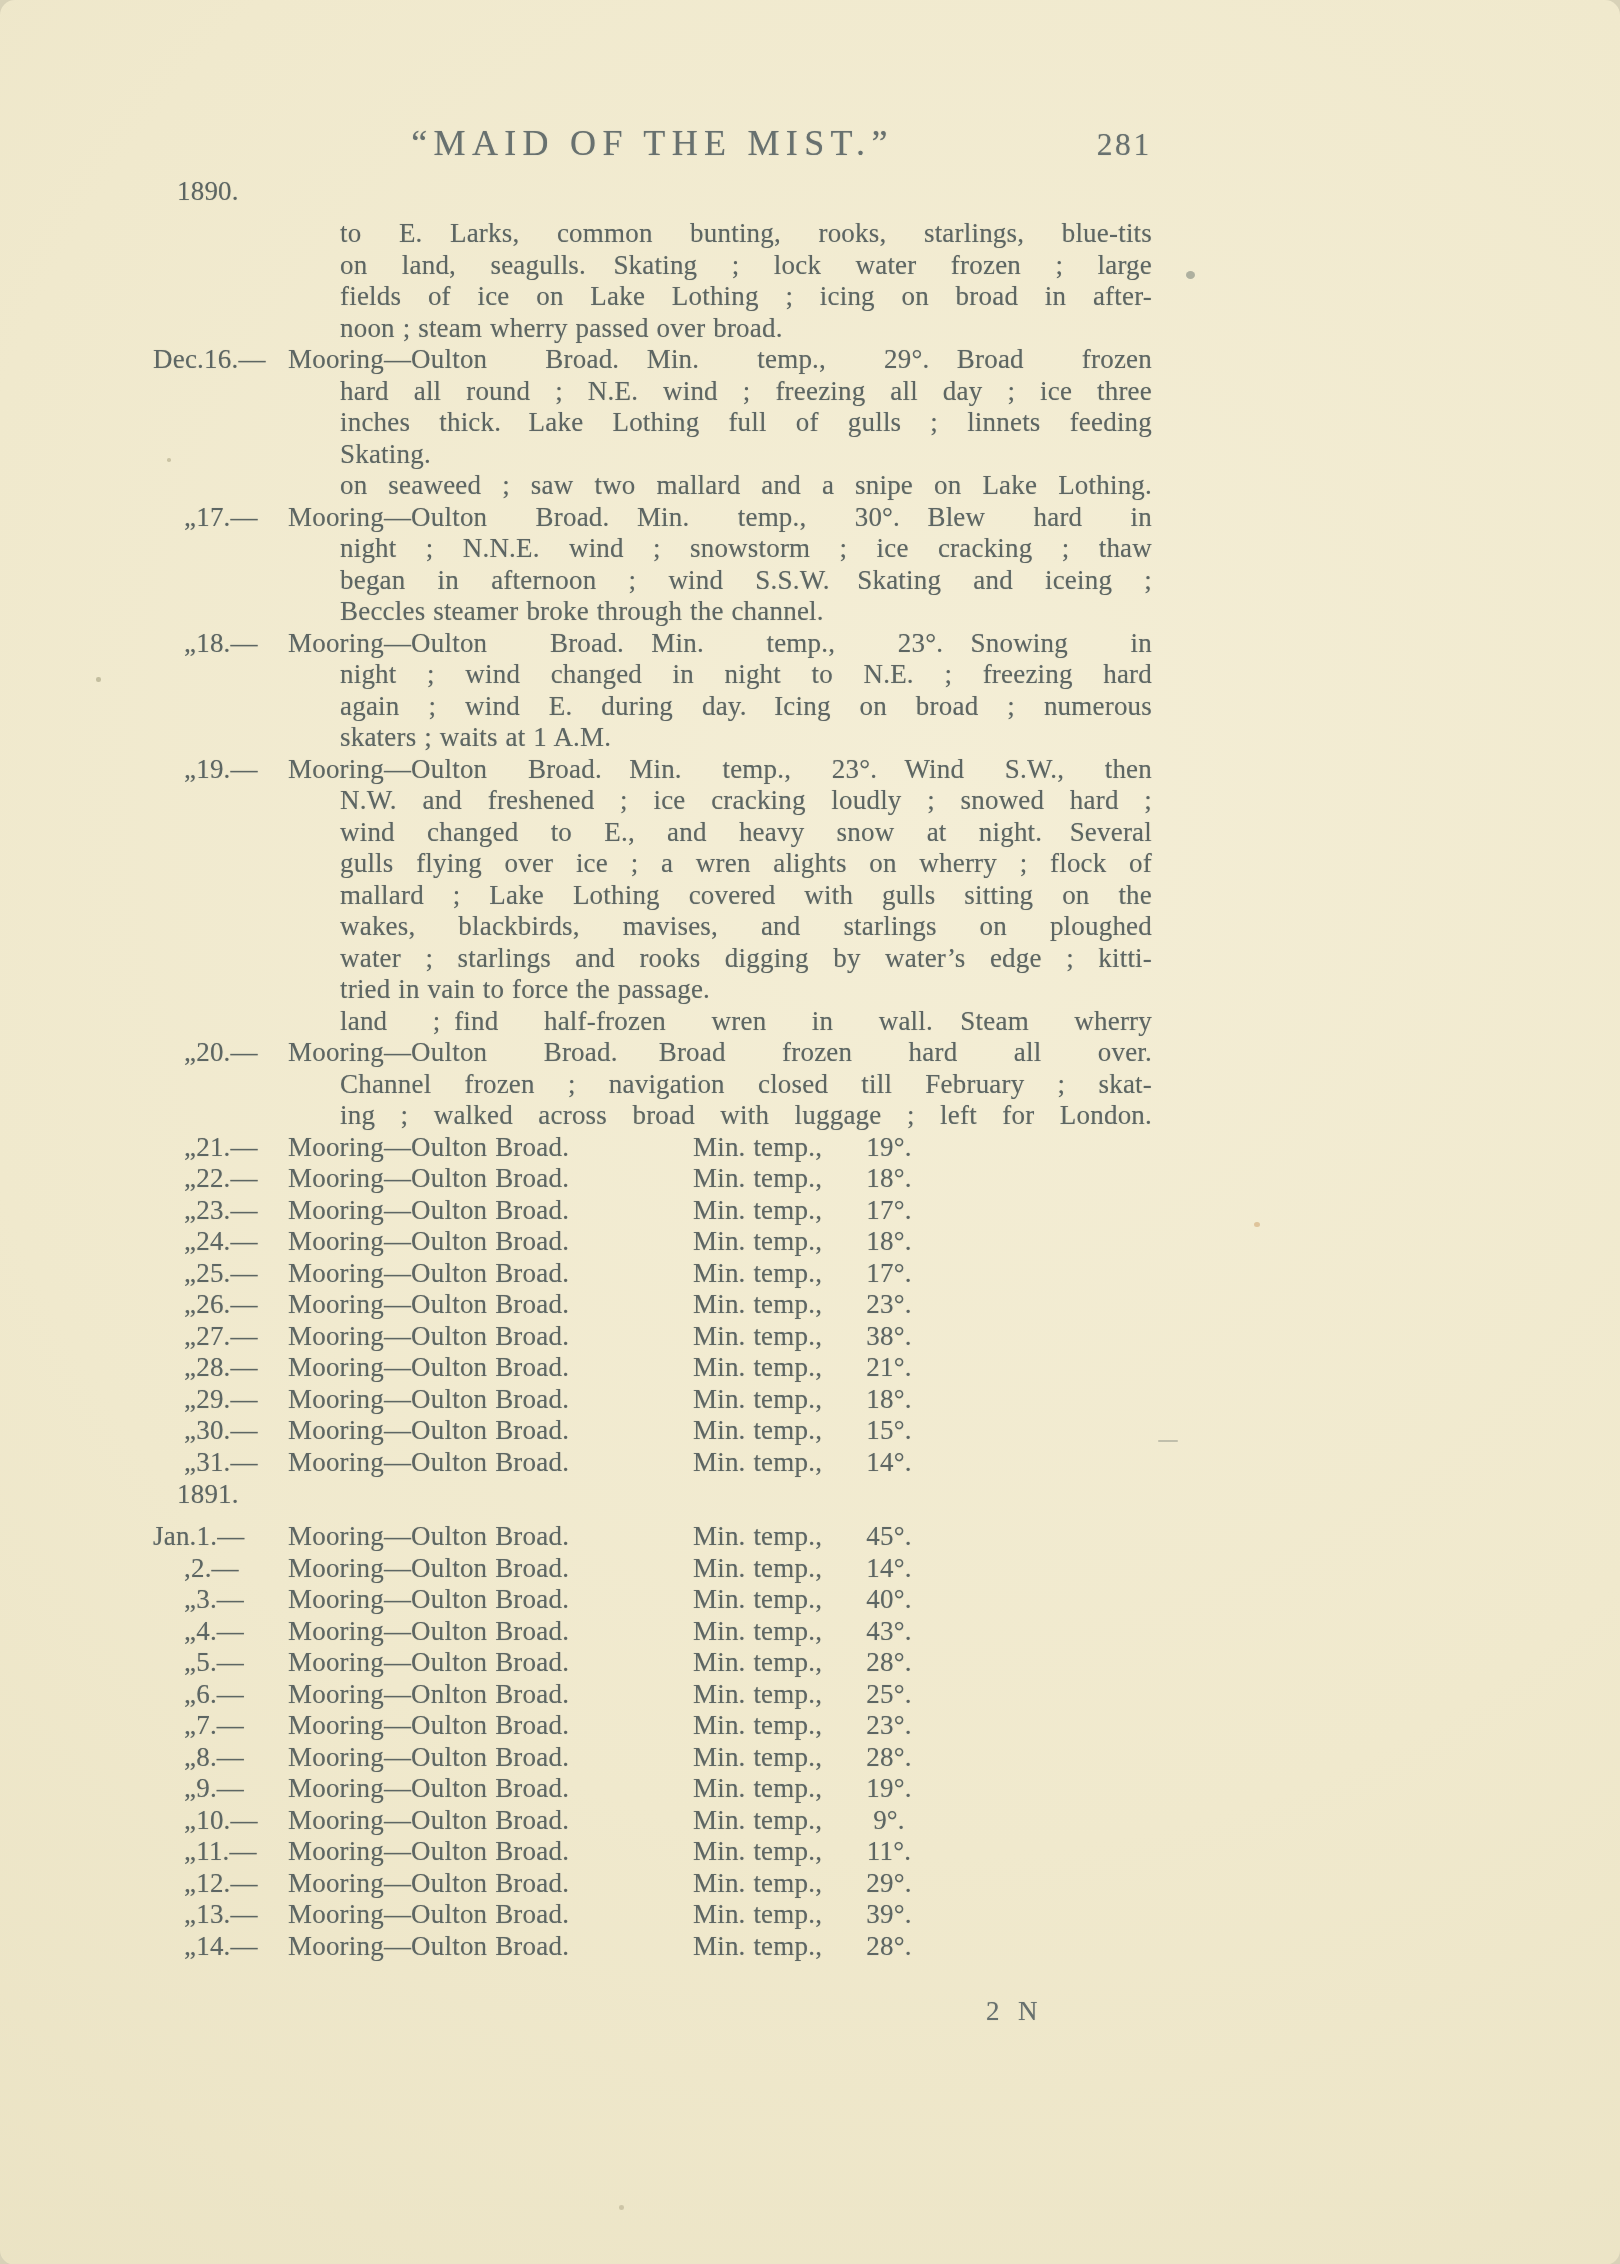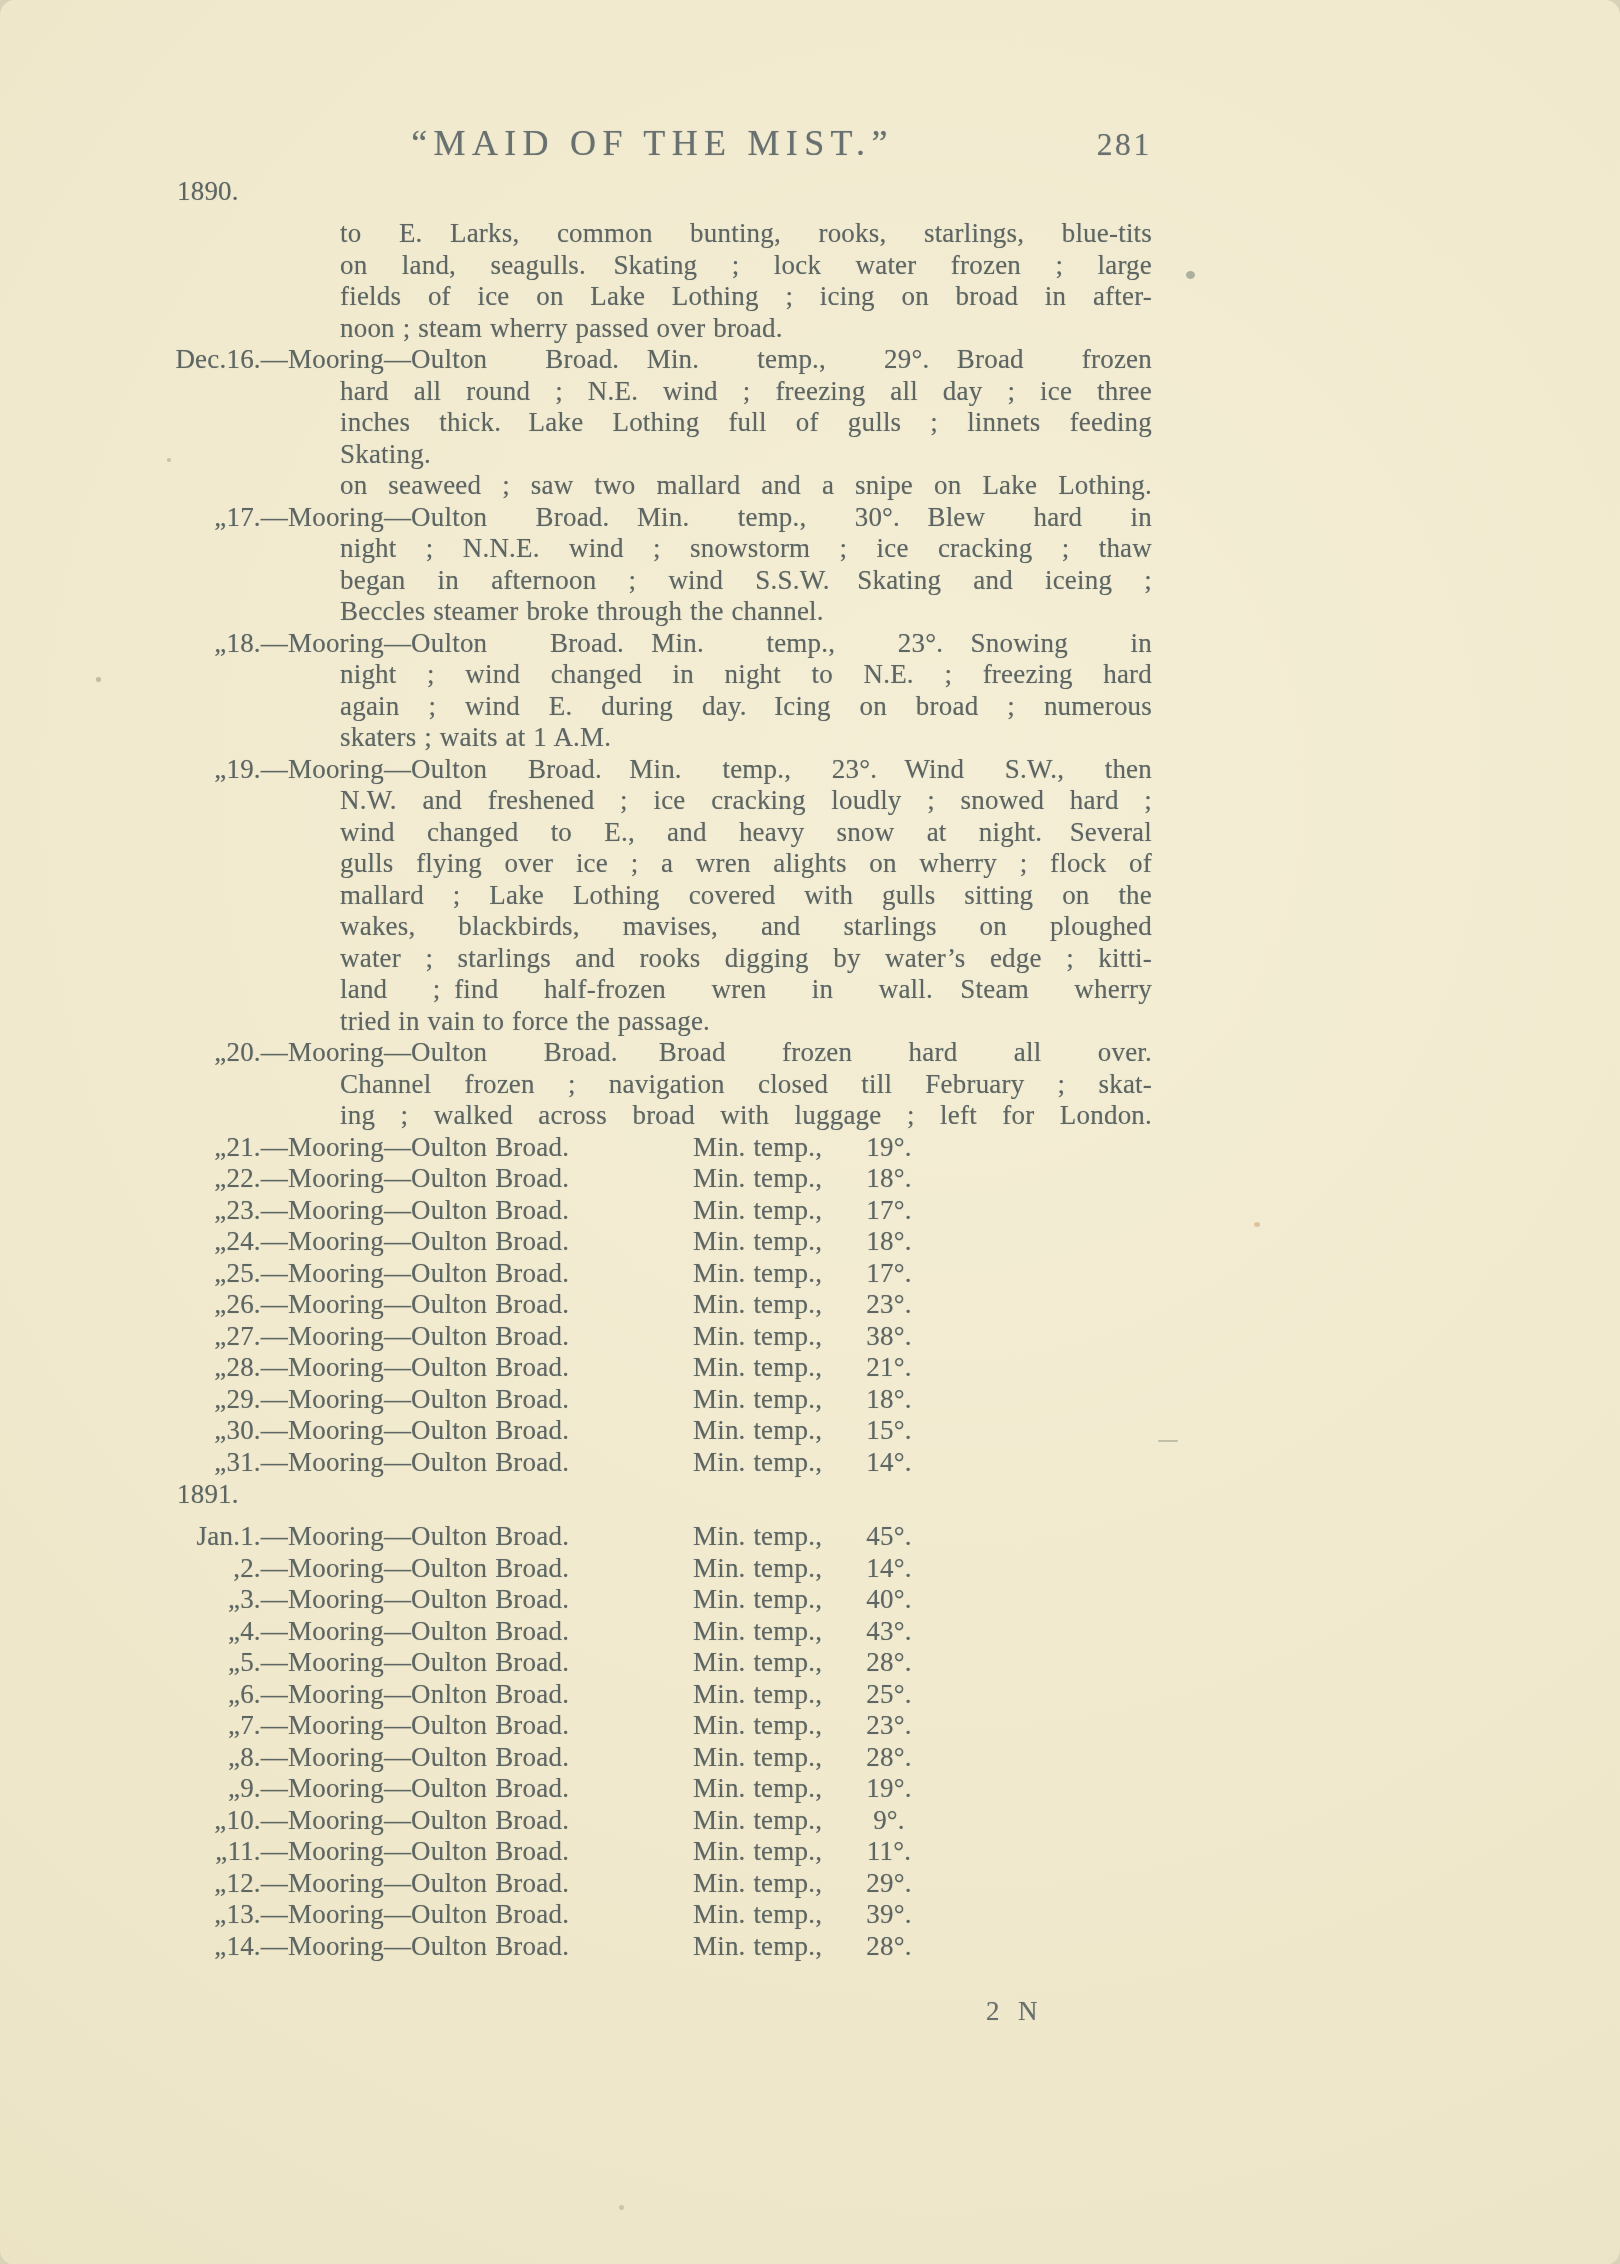--- a/index.html
+++ b/index.html
@@ -25,21 +25,21 @@
     position:absolute;left:153px;top:175px;width:999px;
     font-size:27px;line-height:31.5px;
     text-shadow:0 0 0.9px rgba(93,102,99,.42);
     word-spacing:0.9px;letter-spacing:0.2px;
   }
   .year{padding-left:24px;margin-bottom:10.8px;margin-top:0.9px;}
   .entry{}
   .pline{}
   .jl{text-align:justify;text-align-last:justify;}
   .cont{padding-left:187px;}
-  .dlabel{display:inline-flex;justify-content:flex-end;width:135px;}
+  .dlabel{display:inline-flex;justify-content:flex-start;width:135px;}
   .month.ditto{padding-left:31px;}
   .sline{white-space:nowrap;}
   .moor{display:inline-block;width:405px;}
   .mint{display:inline-block;width:171px;}
   .tval{display:inline-block;width:50px;text-align:center;}
   .signature{margin-top:34px;padding-left:833px;font-size:27px;letter-spacing:5.4px;color:#67706e;}
   .speck{position:absolute;border-radius:50%;}
   .s1{left:1186px;top:271px;width:9px;height:8px;background:rgba(118,128,118,.55);}
   .s2{left:1254px;top:1222px;width:6.3px;height:5.4px;background:rgba(199,148,88,.45);}
   .s3{left:96px;top:677px;width:4.5px;height:4.5px;background:rgba(150,145,112,.5);}
@@ -98,22 +98,22 @@
           <div class="pline jl"><span class="dlabel">
               <span class="month ditto">„</span>
               <span class="day">19.—</span>
             </span>Mooring—Oulton Broad.  Min. temp., 23°.  Wind S.W., then</div>
           <div class="pline jl cont">N.W. and freshened ; ice cracking loudly ; snowed hard ;</div>
           <div class="pline jl cont">wind changed to E., and heavy snow at night.  Several</div>
           <div class="pline jl cont">gulls flying over ice ; a wren alights on wherry ; flock of</div>
           <div class="pline jl cont">mallard ; Lake Lothing covered with gulls sitting on the</div>
           <div class="pline jl cont">wakes, blackbirds, mavises, and starlings on ploughed</div>
           <div class="pline jl cont">water ; starlings and rooks digging by water’s edge ; kitti-</div>
+          <div class="pline cont">tried in vain to force the passage.</div>
           <div class="pline jl cont">land ; find half-frozen wren in wall.  Steam wherry</div>
-          <div class="pline cont">tried in vain to force the passage.</div>
         </div>
         <div class="entry">
           <div class="pline jl"><span class="dlabel">
               <span class="month ditto">„</span>
               <span class="day">20.—</span>
             </span>Mooring—Oulton Broad.   Broad frozen hard all over.</div>
           <div class="pline jl cont">Channel frozen ; navigation closed till February ; skat-</div>
           <div class="pline jl cont">ing ; walked across broad with luggage ; left for London.</div>
         </div>
         <div class="entry">

